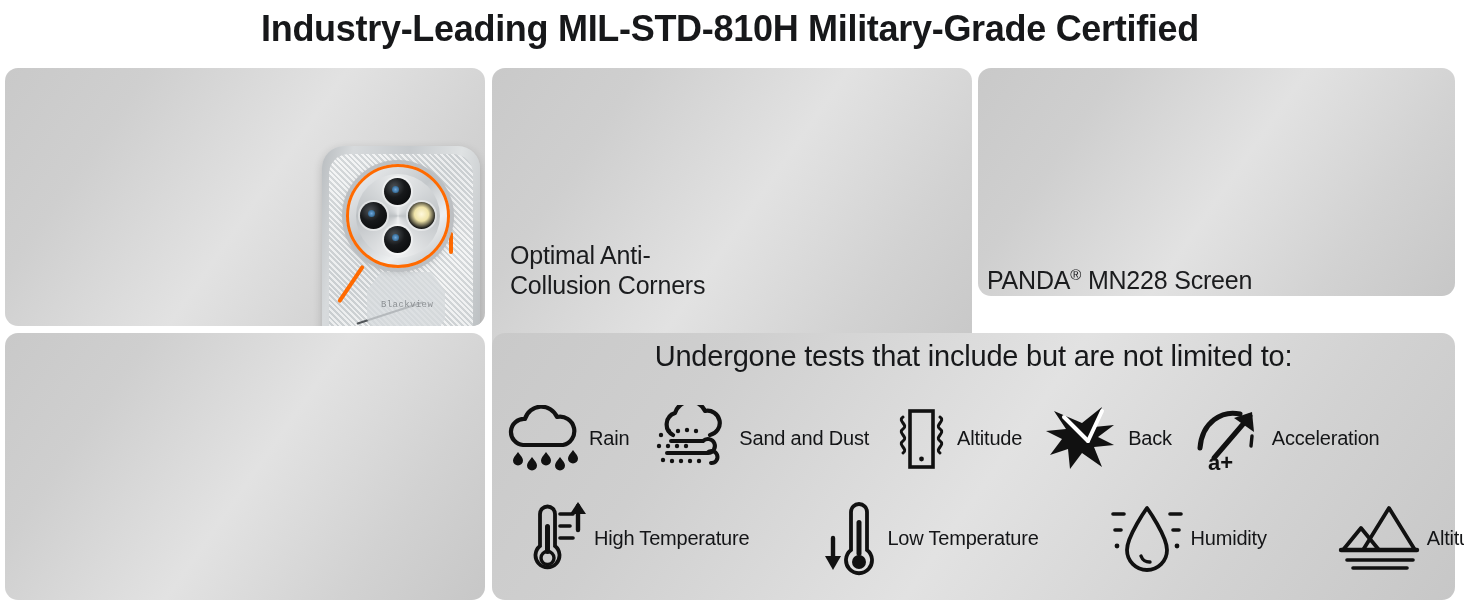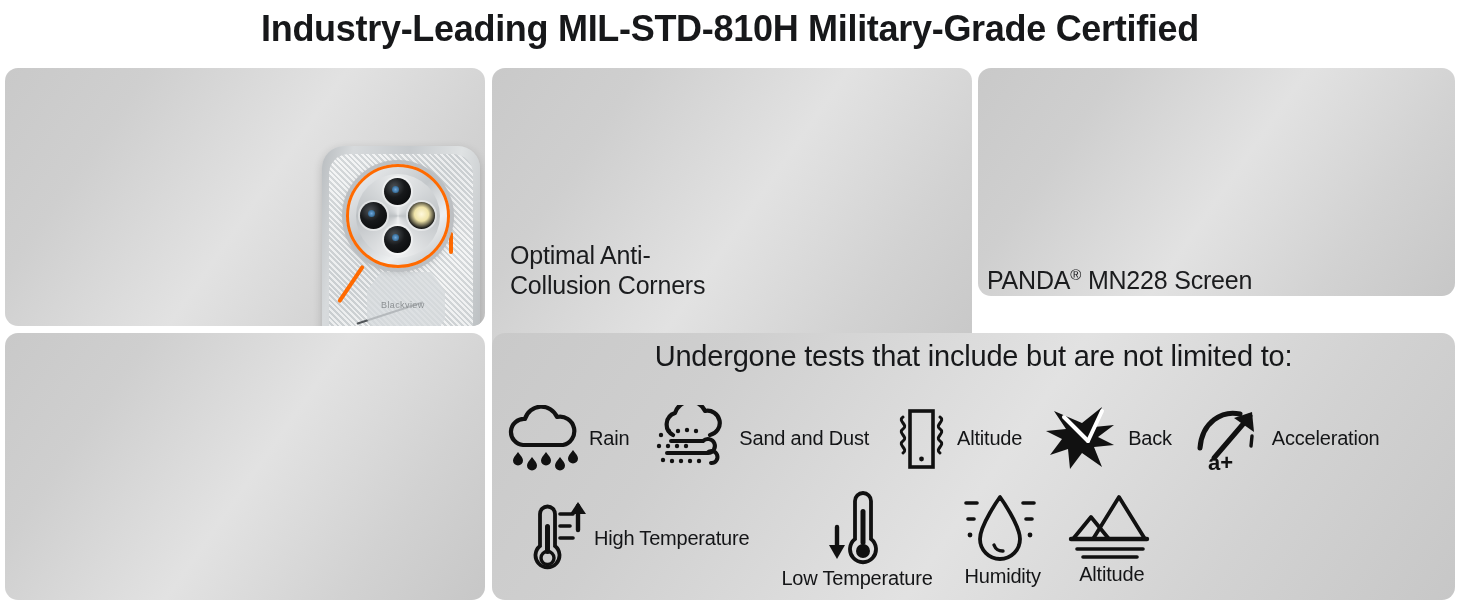--- a/index.html
+++ b/index.html
@@ -55,32 +55,32 @@
     letter-spacing: -0.2px; z-index: 7;
   }
 
   
   .tests-grid {
     position: absolute; left: 500px; top: 388px;
     width: 950px; height: 200px; z-index: 7;
   }
   .test-row { display: flex; align-items: center; height: 100px; }
   .test-row.row1 { padding-left: 5px; }
-  .test-row.row2 { padding-left: 18px; }
+  .test-row.row2 { padding-left: 18px; gap: 44px; }
   .test-item { display: flex; align-items: center; }
   .test-item .glyph { flex: 0 0 auto; display: block; }
   .test-item .tlabel {
     font-size: 20px; color: #141517; white-space: nowrap;
     margin-left: 6px; letter-spacing: -0.2px;
   }
   .row1 .test-item + .test-item { margin-left: 22px; }
-  .row2 .test-item + .test-item { margin-left: 26px; flex-direction: column; }
+  .row2 .test-item + .test-item { margin-left: 26px; }
 
   
-  .phone-art { position: absolute; z-index: 3; }
+  .phone-art { position: absolute; z-index: 3; font-family: Liberation Mono, monospace; }
 
   .phone-body {
     position: absolute; inset: 0;
     border-radius: 26px;
     background: linear-gradient(100deg, #b9bdc0 0%, #d7dadc 16%, #c6cacd 44%, #dfe2e3 70%, #b4b8bb 100%);
     box-shadow: 0 3px 10px rgba(0,0,0,.18);
   }
   .phone-inner {
     position: absolute; left: 7px; right: 7px; top: 8px; bottom: 8px;
     border-radius: 20px;

